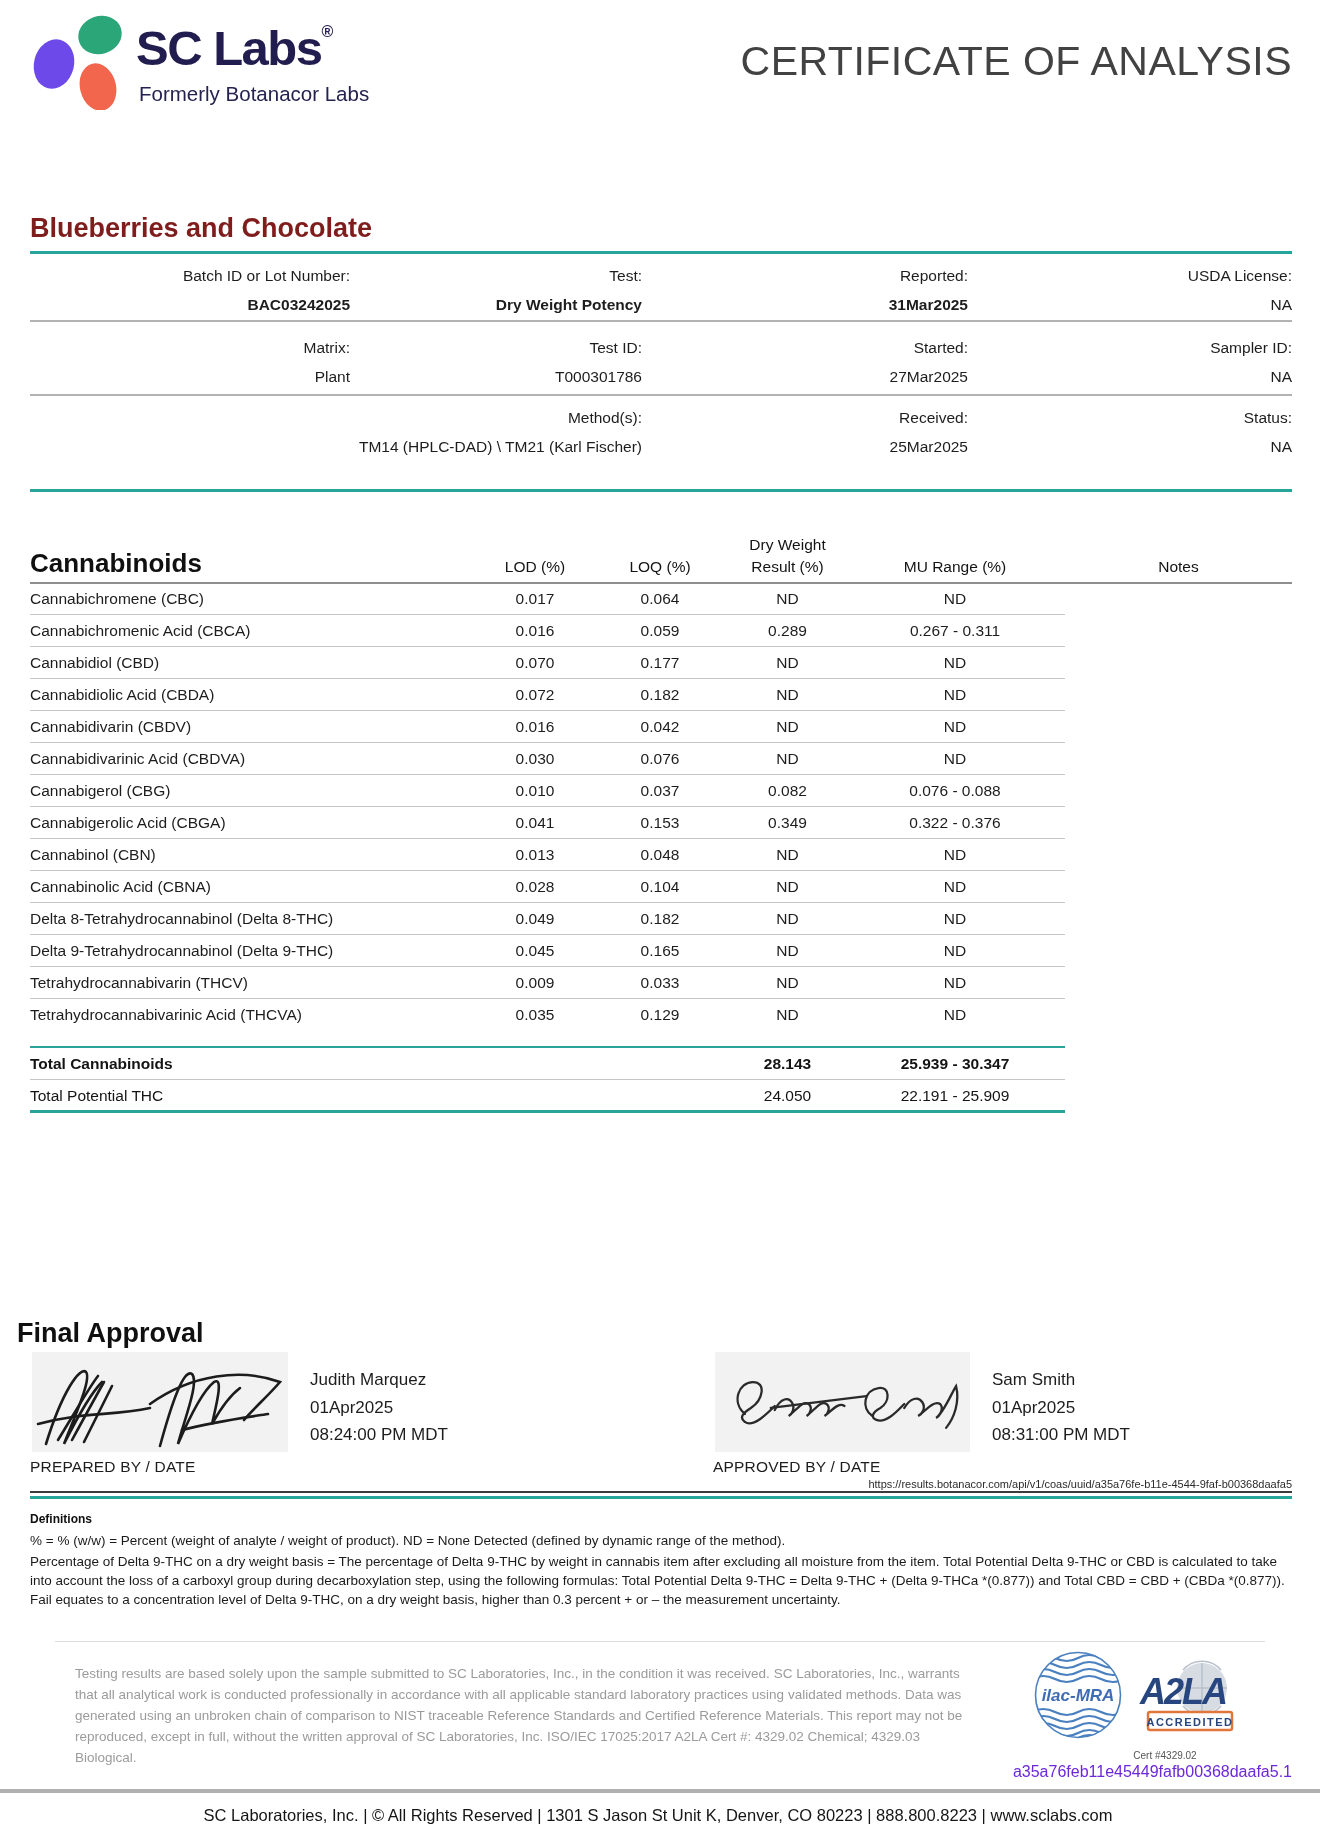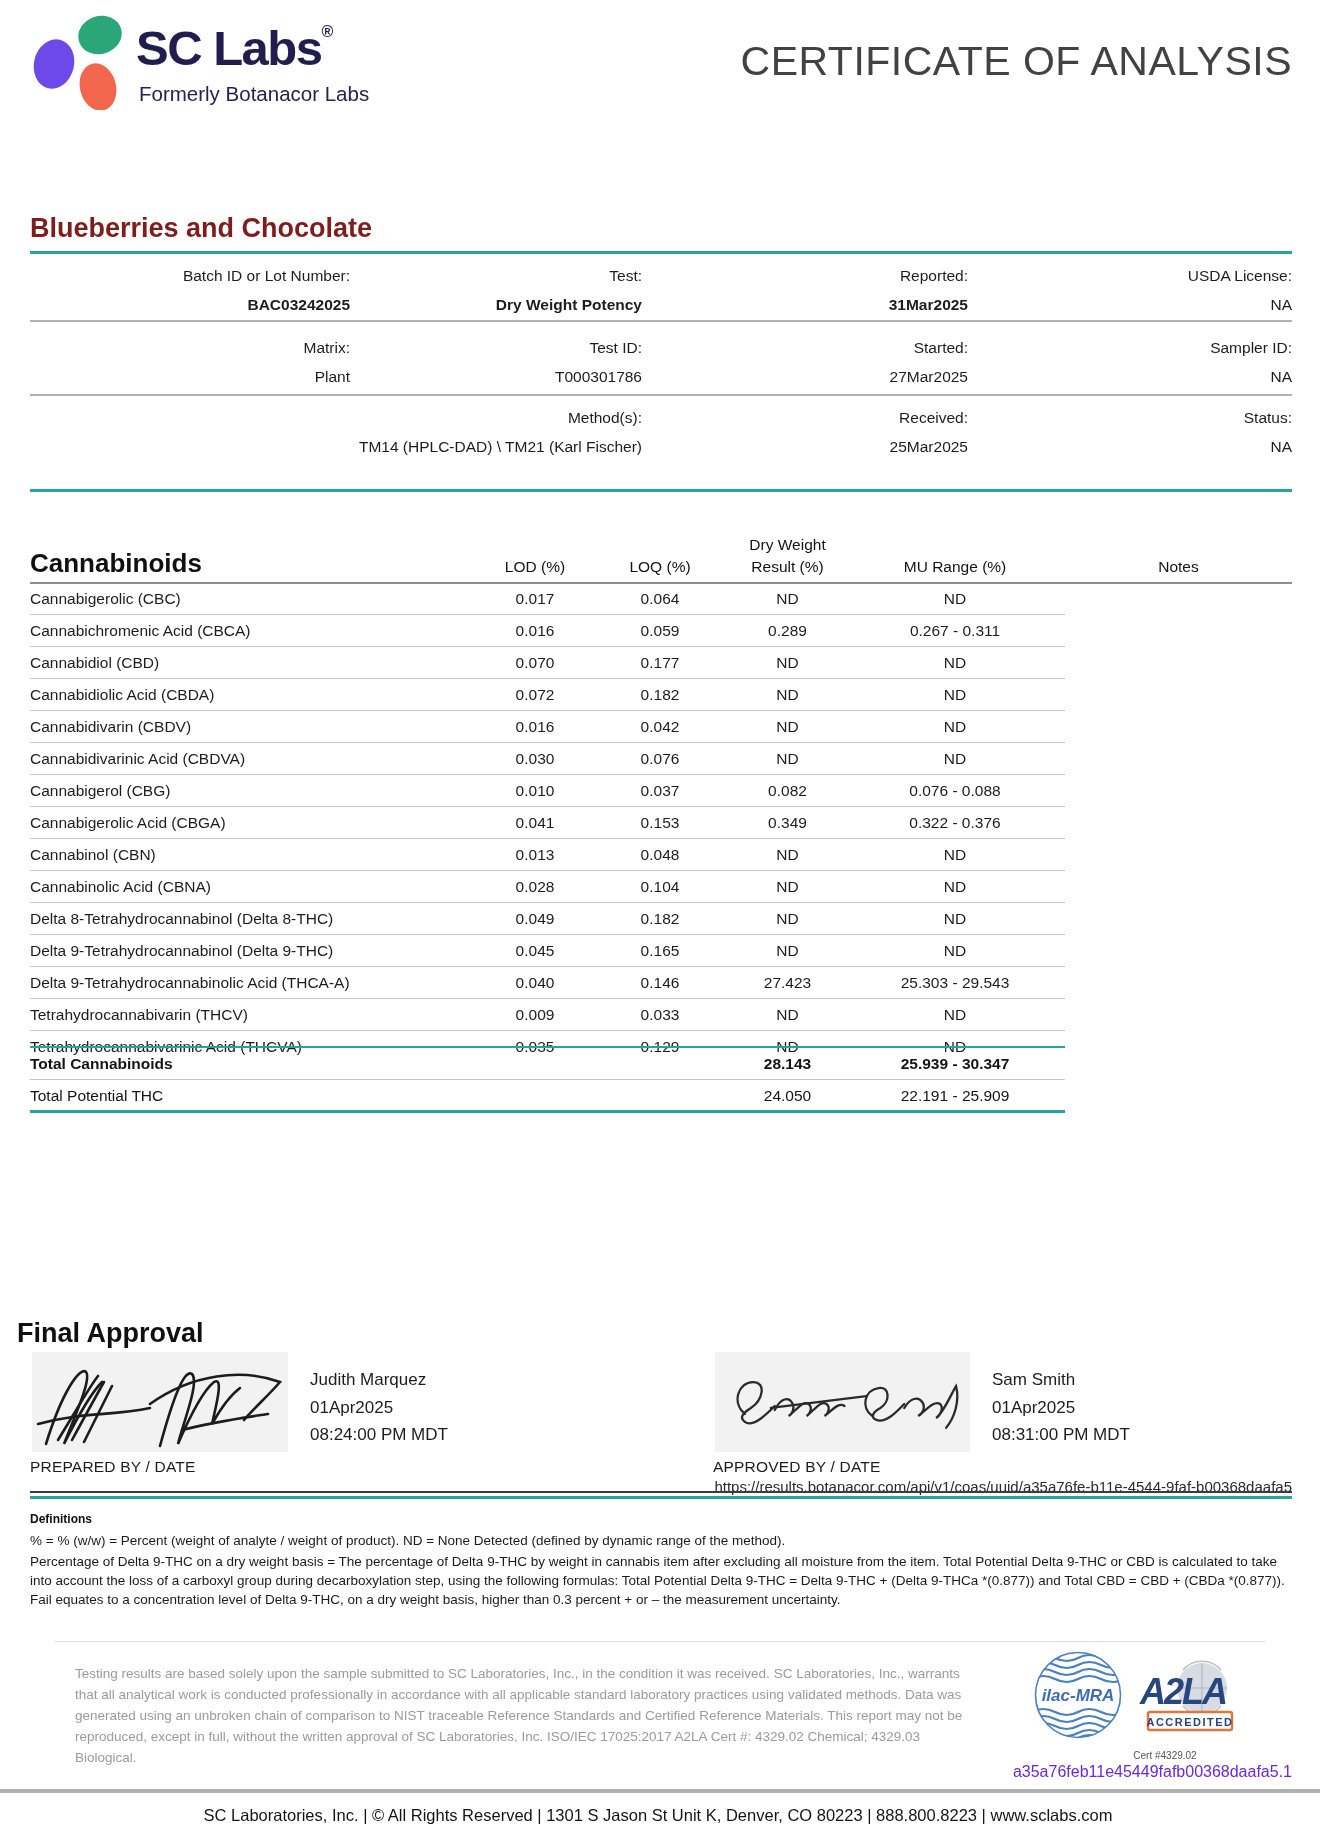--- a/index.html
+++ b/index.html
@@ -50,21 +50,21 @@
   .totrow.bold .c-analyte,.totrow.bold .c-result,.totrow.bold .c-mu{font-weight:bold;}
   .rule-teal-sm{position:absolute;left:30px;width:1035px;height:2.5px;background:#27a59a;}
 
   
   .approval-title{position:absolute;left:17px;top:1318px;font-size:27px;font-weight:bold;color:#101010;}
   .sigbox{position:absolute;top:1352px;height:100px;background:#f2f2f2;}
   .sig-caption{position:absolute;top:1458px;font-size:15.5px;color:#1d1d1d;letter-spacing:0.2px;}
   .sig-info{position:absolute;top:1366px;font-size:17px;color:#1d1d1d;line-height:27.5px;}
 
   
-  .coa-url{position:absolute;right:28px;top:1478px;font-size:15px;color:#2b2b2b;text-decoration:none;}
+  .coa-url{position:absolute;right:28px;top:1478px;font-size:11px;color:#2b2b2b;text-decoration:none;}
   .rule-dark{position:absolute;left:30px;top:1491px;width:1262px;height:2px;background:#3c3c3c;}
   .def-title{position:absolute;left:30px;top:1512px;font-size:12px;font-weight:bold;color:#101010;}
   .def-line1{position:absolute;left:30px;top:1533px;width:1262px;font-size:13.5px;color:#1b1b1b;}
   .def-body{position:absolute;left:30px;top:1553px;width:1262px;font-size:13.5px;color:#1b1b1b;line-height:18.8px;}
   .disc-topline{position:absolute;left:55px;top:1641px;width:1210px;height:1px;background:#dcdcdc;}
   .disc-text{position:absolute;left:75px;top:1663px;width:900px;font-size:13.5px;color:#9b9b9b;line-height:21px;}
   .ilac-svg{position:absolute;left:1032px;top:1650px;}
   .a2la-svg{position:absolute;left:1132px;top:1660px;}
   .cert-text{position:absolute;left:1085px;top:1750px;width:160px;text-align:center;font-size:10px;color:#555;}
   .hash-text{position:absolute;right:28px;top:1763px;font-size:16px;color:#6d28d9;}
@@ -160,21 +160,21 @@
   <div class="hc c-mu">
     <b>MU Range</b> <span>(%)</span>
   </div>
   <div class="hc c-notes">
     <b>Notes</b>
   </div>
 </div>
 
 <div id="trows">
     <div class="trow">
-      <div class="c-analyte">Cannabigerolic (CBC)</div>
+      <div class="c-analyte">Cannabichromene (CBC)</div>
       <div class="c-lod">0.017</div>
       <div class="c-loq">0.064</div>
       <div class="c-result">ND</div>
       <div class="c-mu">ND</div>
     </div>
     <div class="trow">
       <div class="c-analyte">Cannabichromenic Acid (CBCA)</div>
       <div class="c-lod">0.016</div>
       <div class="c-loq">0.059</div>
       <div class="c-result">0.289</div>
@@ -242,27 +242,20 @@
       <div class="c-loq">0.182</div>
       <div class="c-result">ND</div>
       <div class="c-mu">ND</div>
     </div>
     <div class="trow">
       <div class="c-analyte">Delta 9-Tetrahydrocannabinol (Delta 9-THC)</div>
       <div class="c-lod">0.045</div>
       <div class="c-loq">0.165</div>
       <div class="c-result">ND</div>
       <div class="c-mu">ND</div>
-    </div>
-    <div class="trow">
-      <div class="c-analyte">Delta 9-Tetrahydrocannabinolic Acid (THCA-A)</div>
-      <div class="c-lod">0.040</div>
-      <div class="c-loq">0.146</div>
-      <div class="c-result">27.423</div>
-      <div class="c-mu">25.303 - 29.543</div>
     </div>
     <div class="trow">
       <div class="c-analyte">Tetrahydrocannabivarin (THCV)</div>
       <div class="c-lod">0.009</div>
       <div class="c-loq">0.033</div>
       <div class="c-result">ND</div>
       <div class="c-mu">ND</div>
     </div>
     <div class="trow">
       <div class="c-analyte">Tetrahydrocannabivarinic Acid (THCVA)</div>

